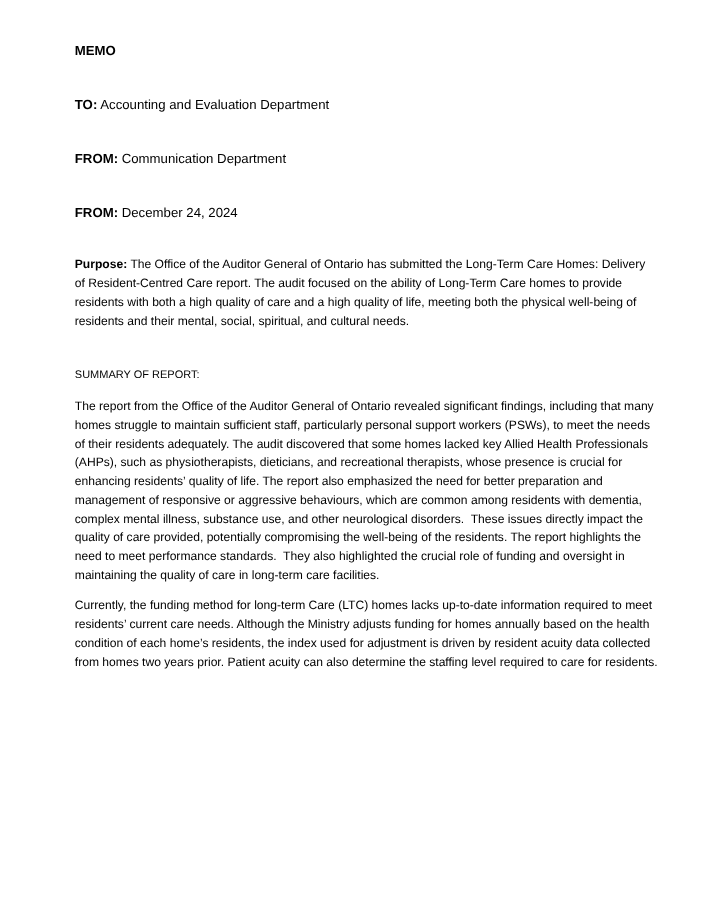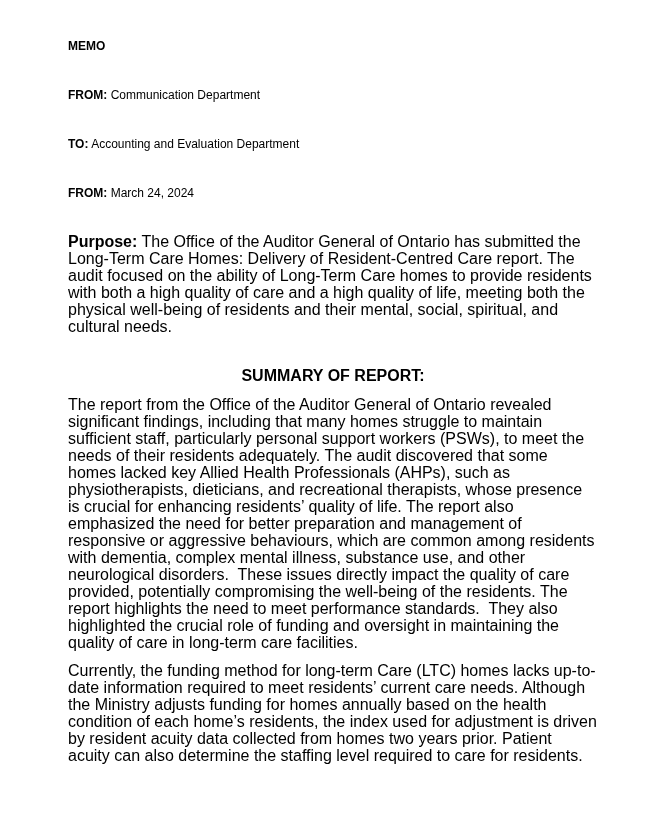--- a/index.html
+++ b/index.html
@@ -33,55 +33,54 @@
     margin: 32px 0 0 0;
     font-size: 12px;
     line-height: 17px;
     white-space: pre-wrap;
     max-width: 530px;
   }
   .b {
     font-weight: bold;
   }
   .para {
-    font-size: 16px;
+    font-size: 11px;
     line-height: 17px;
     white-space: pre-wrap;
     max-width: 530px;
   }
   .para-purpose {
     margin: 31px 0 0 0;
   }
   .section-heading {
     margin: 32px 0 0 0;
-    font-size: 16px;
+    font-size: 10px;
     line-height: 17px;
-    font-weight: bold;
+    font-weight: normal;
     white-space: pre-wrap;
-    text-align: center;
   }
   .para-summary-1 {
     margin: 12px 0 0 0;
   }
   .para-summary-2 {
     margin: 11px 0 12px 0;
   }
 </style>
 </head>
 <body>
 
 <div class="page">
 
   <h1 class="memo-title">MEMO</h1>
 
+  <p class="field"><span class="b">TO:</span><span> Accounting and Evaluation Department</span></p>
+
   <p class="field"><span class="b">FROM:</span><span> Communication Department</span></p>
 
-  <p class="field"><span class="b">TO:</span><span> Accounting and Evaluation Department</span></p>
-
-  <p class="field"><span class="b">FROM:</span><span> March 24, 2024</span></p>
+  <p class="field"><span class="b">FROM:</span><span> December 24, 2024</span></p>
 
 
   <p class="para para-purpose"><span class="b">Purpose:</span><span> The Office of the Auditor General of Ontario has submitted the Long-Term Care Homes: Delivery of Resident-Centred Care report. The audit focused on the ability of Long-Term Care homes to provide residents with both a high quality of care and a high quality of life, meeting both the physical well-being of residents and their mental, social, spiritual, and cultural needs.</span></p>
 
   <h2 class="section-heading">SUMMARY OF REPORT:</h2>
 
   <p class="para para-summary-1">The report from the Office of the Auditor General of Ontario revealed significant findings, including that many homes struggle to maintain sufficient staff, particularly personal support workers (PSWs), to meet the needs of their residents adequately. The audit discovered that some homes lacked key Allied Health Professionals (AHPs), such as physiotherapists, dieticians, and recreational therapists, whose presence is crucial for enhancing residents’ quality of life. The report also emphasized the need for better preparation and management of responsive or aggressive behaviours, which are common among residents with dementia, complex mental illness, substance use, and other neurological disorders.  These issues directly impact the quality of care provided, potentially compromising the well-being of the residents. The report highlights the need to meet performance standards.  They also highlighted the crucial role of funding and oversight in maintaining the quality of care in long-term care facilities.</p>
 
   <p class="para para-summary-2">Currently, the funding method for long-term Care (LTC) homes lacks up-to-date information required to meet residents’ current care needs. Although the Ministry adjusts funding for homes annually based on the health condition of each home’s residents, the index used for adjustment is driven by resident acuity data collected from homes two years prior. Patient acuity can also determine the staffing level required to care for residents.</p>
 

